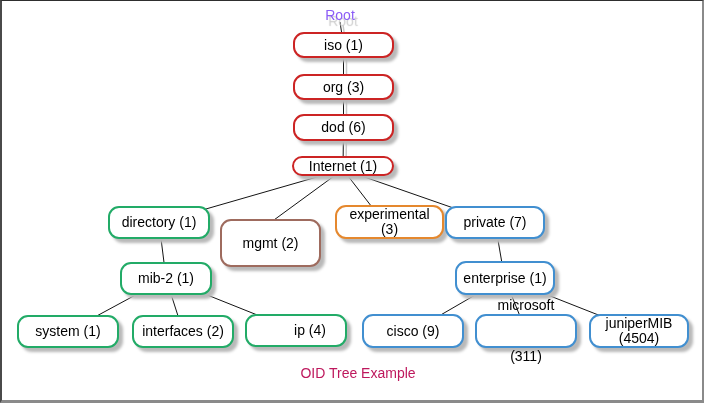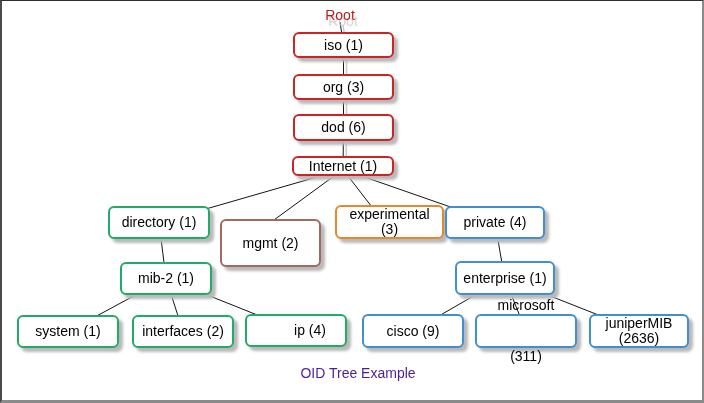--- a/index.html
+++ b/index.html
@@ -14,44 +14,44 @@
     border-right:2px solid #8a8a8a;
     border-bottom:3px solid #8a8a8a;
     overflow:hidden;
   }
   #edges{position:absolute;left:0;top:0;width:704px;height:403px;}
   .node{
     position:absolute;
     box-sizing:border-box;
     background:#ffffff;
     border:2px solid #999;
-    border-radius:6px;
+    border-radius:11px;
     box-shadow:4px 4px 3px #b9b9b9;
     display:flex;
     flex-direction:column;
     align-items:center;
     justify-content:center;
     font-size:14px;
     line-height:15px;
     color:#000;
     text-align:center;
     white-space:nowrap;
   }
   #root-label{
     position:absolute;
     transform:translateX(-50%);
     font-size:14px;
-    color:#b91c1c;
+    color:#8b5cf6;
     text-shadow:3px 6px 1px #cdcdcd;
   }
   #caption{
     position:absolute;
     transform:translateX(-50%);
     font-size:14px;
-    color:#4c1d95;
+    color:#be185d;
   }
 </style>
 </head>
 <body>
 
 <div id="stage">
   <svg id="edges" xmlns="http://www.w3.org/2000/svg">
       <line x1="341" y1="24" x2="344.5" y2="47" stroke="#c9c9c9" stroke-width="1.5"></line>
       <line x1="338" y1="21" x2="341.5" y2="44" stroke="#141414" stroke-width="1"></line>
       <line x1="344.5" y1="47" x2="344.5" y2="89" stroke="#c9c9c9" stroke-width="1.5"></line>
@@ -91,21 +91,21 @@
         <div>directory (1)</div>
       </div>
       <div class="node" style="left: 218px; top: 218px; width: 101px; height: 48px; border-color: rgb(158, 107, 94); box-shadow: rgb(185, 185, 185) 4px 4px 3px;">
         <div>mgmt (2)</div>
       </div>
       <div class="node" style="left: 333px; top: 204px; width: 109px; height: 34px; border-color: rgb(229, 136, 46); box-shadow: rgb(185, 185, 185) 4px 4px 3px;">
         <div>experimental</div>
         <div>(3)</div>
       </div>
       <div class="node" style="left: 443px; top: 205px; width: 100px; height: 33px; border-color: rgb(65, 143, 208); box-shadow: rgb(185, 185, 185) 4px 4px 3px;">
-        <div>private (4)</div>
+        <div>private (7)</div>
       </div>
       <div class="node" style="left: 118px; top: 261px; width: 92px; height: 33px; border-color: rgb(34, 171, 103); box-shadow: rgb(185, 185, 185) 4px 4px 3px;">
         <div>mib-2 (1)</div>
       </div>
       <div class="node" style="left: 453px; top: 260px; width: 100px; height: 34px; border-color: rgb(65, 143, 208); box-shadow: rgb(185, 185, 185) 4px 4px 3px;">
         <div>enterprise (1)</div>
       </div>
       <div class="node" style="left: 15px; top: 314px; width: 102px; height: 33px; border-color: rgb(34, 171, 103); box-shadow: rgb(185, 185, 185) 4px 4px 3px;">
         <div>system (1)</div>
       </div>
@@ -117,17 +117,17 @@
       </div>
       <div class="node" style="left: 360px; top: 313px; width: 102px; height: 34px; border-color: rgb(65, 143, 208); box-shadow: rgb(185, 185, 185) 4px 4px 3px;">
         <div>cisco (9)</div>
       </div>
       <div class="node" style="left: 473px; top: 313px; width: 102px; height: 34px; border-color: rgb(65, 143, 208); box-shadow: rgb(185, 185, 185) 4px 4px 3px; gap: 36px;">
         <div>microsoft</div>
         <div>(311)</div>
       </div>
       <div class="node" style="left: 587px; top: 313px; width: 100px; height: 34px; border-color: rgb(65, 143, 208); box-shadow: rgb(185, 185, 185) 4px 4px 3px;">
         <div>juniperMIB</div>
-        <div>(2636)</div>
+        <div>(4504)</div>
       </div>
     </div>
   <div id="caption" style="left: 356px; top: 364px;">OID Tree Example</div>
 </div>
 
 </body></html>

